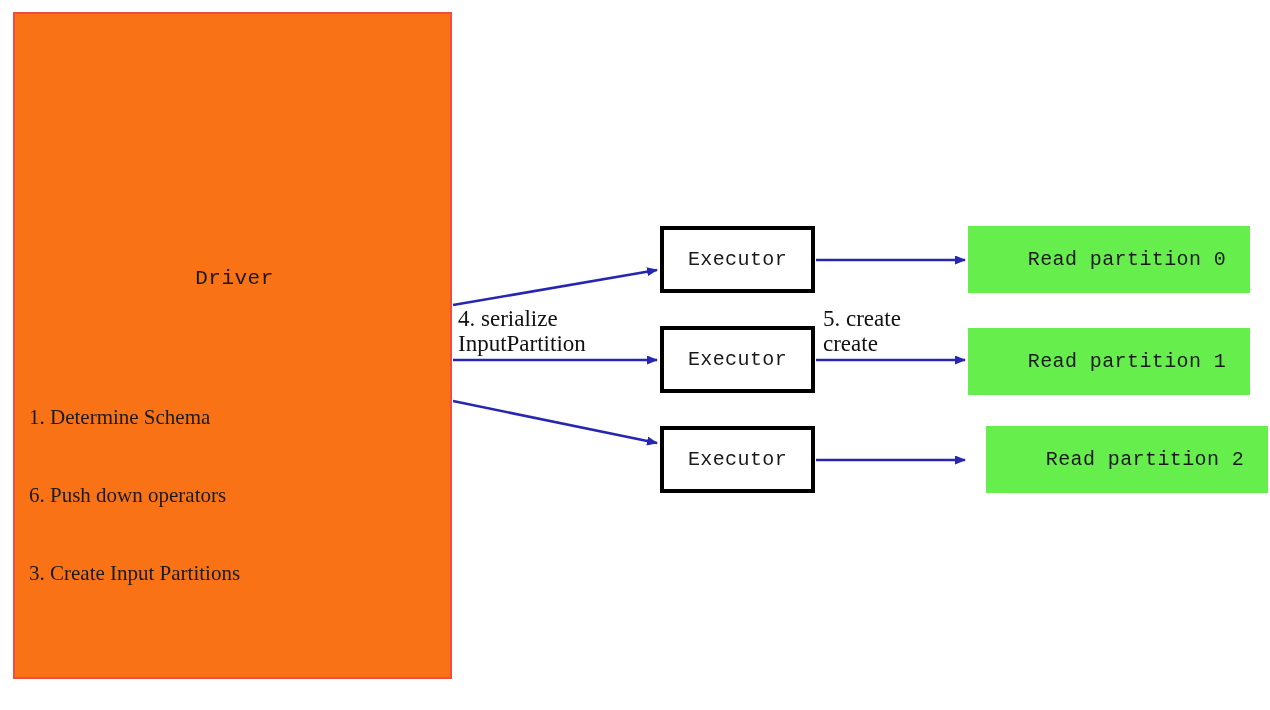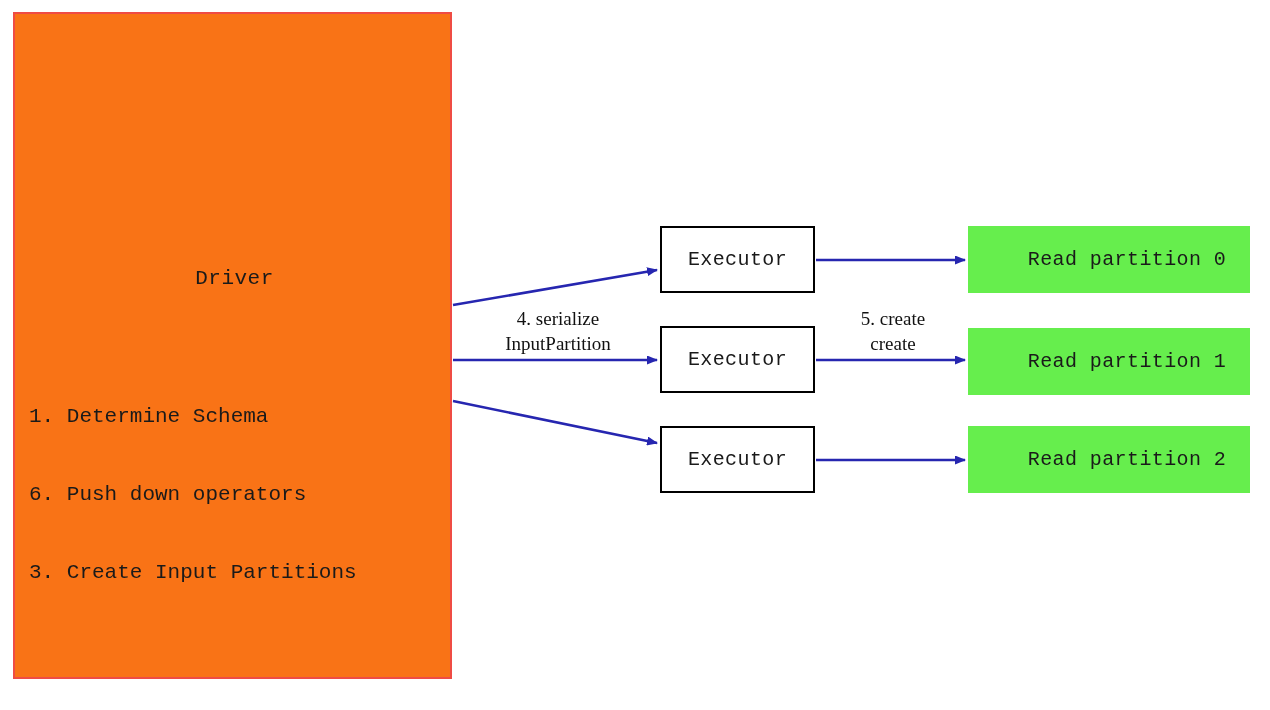--- a/index.html
+++ b/index.html
@@ -36,35 +36,35 @@
     font-family: "Liberation Mono", "DejaVu Sans Mono", monospace;
     font-size: 21px;
     color: #1a1a1a;
     letter-spacing: 0.5px;
     white-space: pre;
   }
   .driver-steps {
     position: absolute;
     left: 14px;
     top: 338px;
-    font-family: Liberation Mono, monospace;
+    font-family: Liberation Serif, serif;
     font-size: 21px;
     line-height: 26px;
     color: #1a1a1a;
     white-space: pre;
   }
   .driver-steps div { white-space: pre; }
 
   
   .exec-box {
     position: absolute;
     width: 155px;
     height: 67px;
     box-sizing: border-box;
-    border: 2px solid #000000;
+    border: 4px solid #000000;
     background: #ffffff;
     display: flex;
     align-items: center;
     justify-content: center;
     font-family: "Liberation Mono", "DejaVu Sans Mono", monospace;
     font-size: 20px;
     color: #1a1a1a;
     letter-spacing: 0.4px;
   }
   .exec-1 { left: 660px; top: 226px; }
@@ -83,28 +83,28 @@
     align-items: center;
     justify-content: center;
     font-family: "Liberation Mono", "DejaVu Sans Mono", monospace;
     font-size: 20px;
     color: #1a1a1a;
     letter-spacing: 0.4px;
     padding-left: 36px;
   }
   .part-1 { top: 226px; }
   .part-2 { top: 328px; }
-  .part-3 { top: 426px; }
+  .part-3 { top: 426px; margin-left: 18px; }
 
   
   .edge-label {
     position: absolute;
-    text-align: center;
+    text-align: left;
     font-family: "Liberation Serif", "DejaVu Serif", serif;
-    font-size: 19px;
+    font-size: 23px;
     line-height: 25px;
     color: #111111;
     white-space: nowrap;
   }
   .label-serialize { left: 458px; top: 306px; width: 200px; }
   .label-create    { left: 823px; top: 306px; width: 140px; }
 
   
   #arrows {
     position: absolute;

